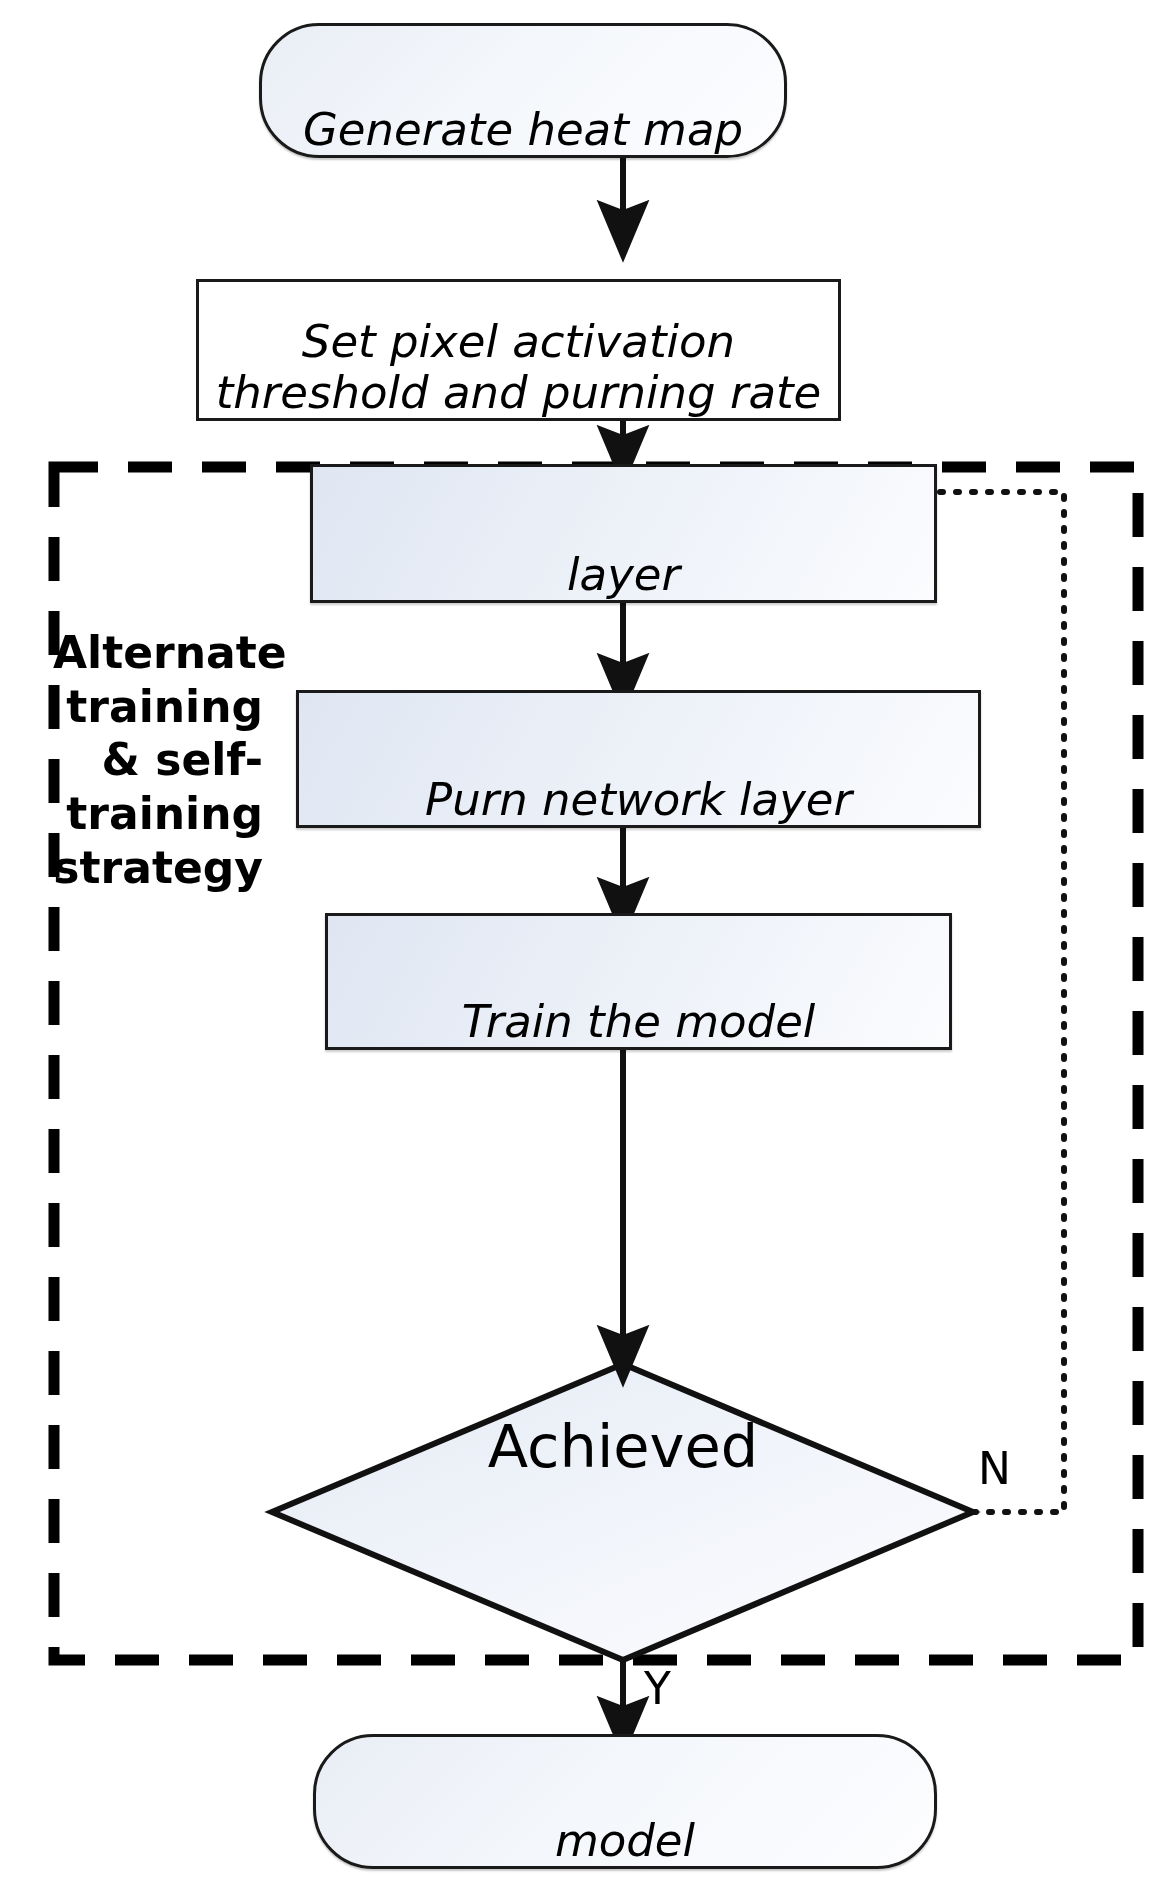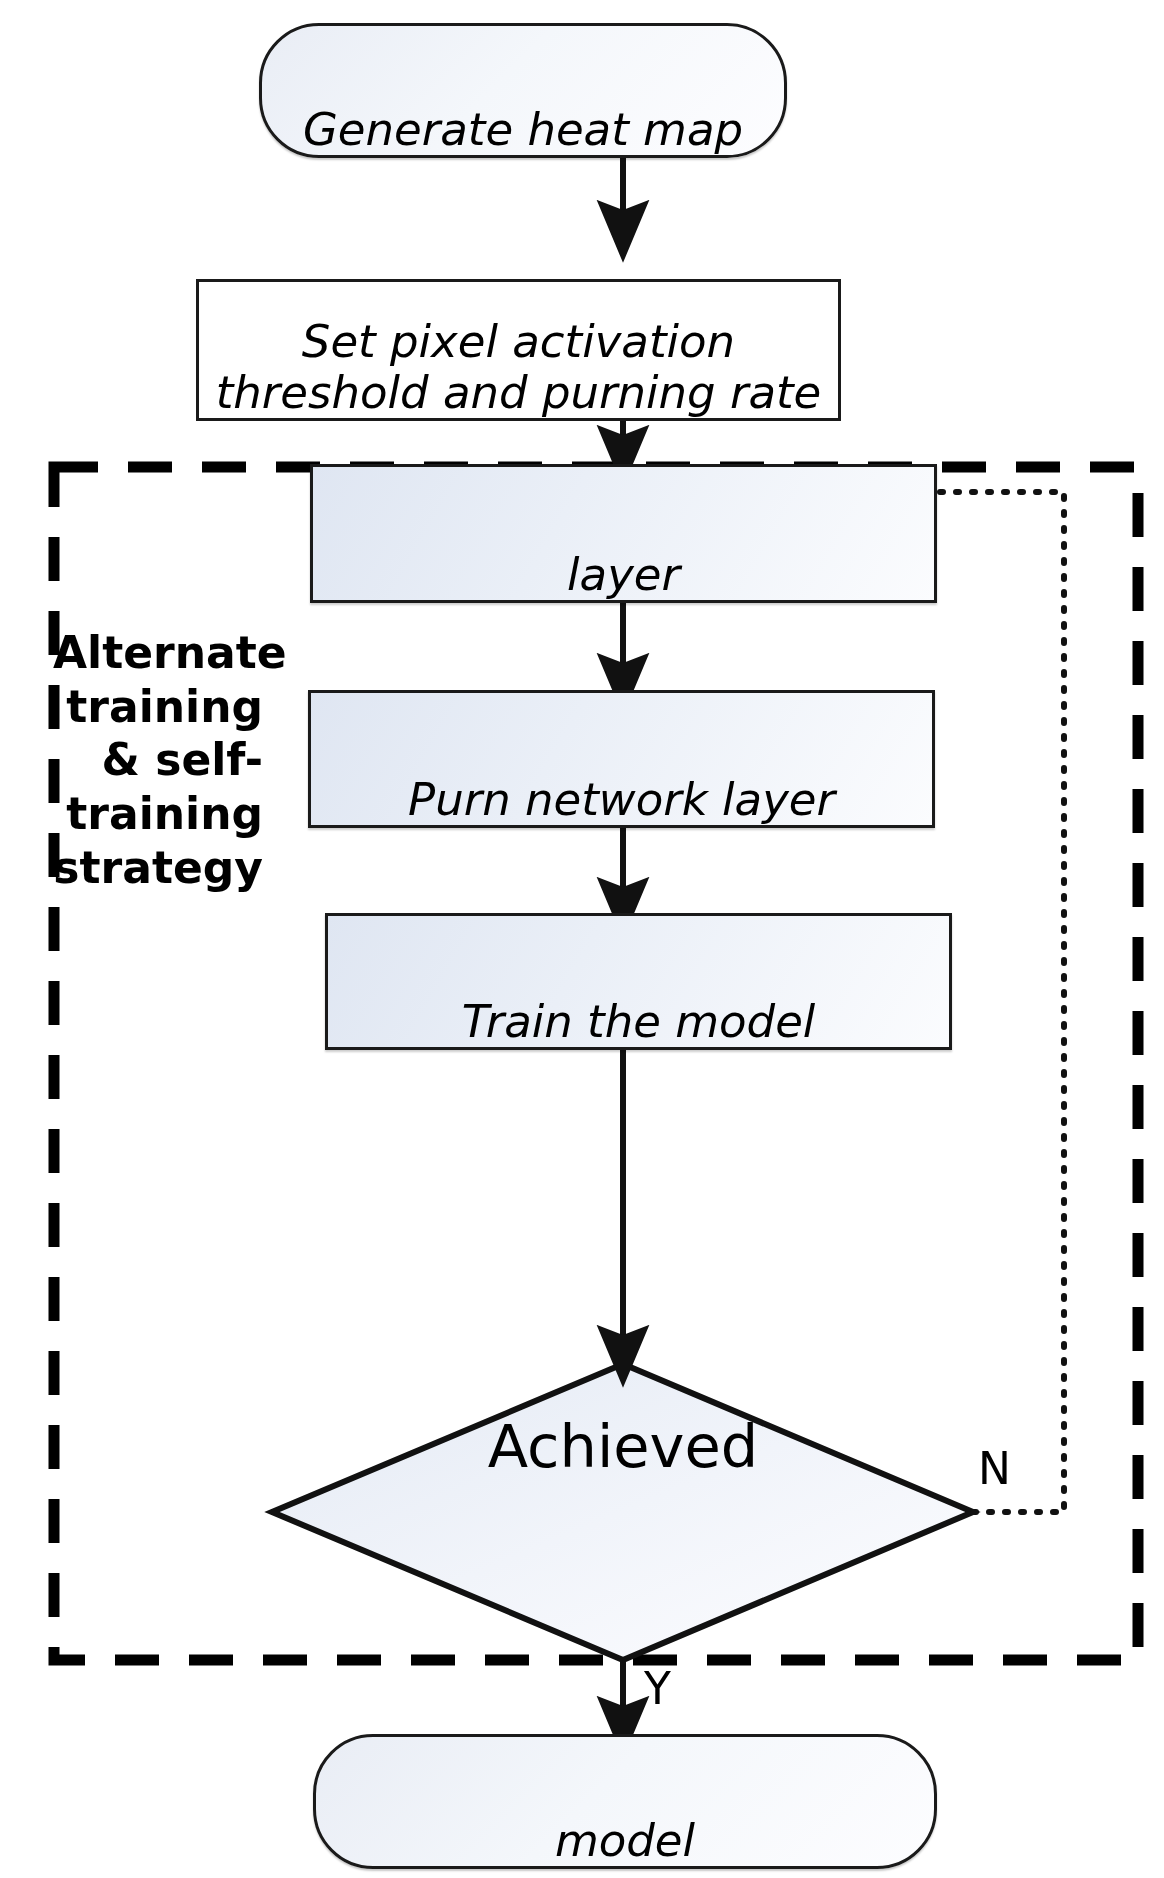--- a/index.html
+++ b/index.html
@@ -151,21 +151,21 @@
     </span>
   </div>
 
   <div class="node rect-proc" style="left:310px; top:464px; width:627px; height:139px;">
     <span class="node-label">
       <br>
       <span>layer</span>
     </span>
   </div>
 
-  <div class="node rect-proc" style="left:308px; top:690px; width:627px; height:138px;">
+  <div class="node rect-proc" style="left:296px; top:690px; width:685px; height:138px;">
     <span class="node-label">Purn network layer</span>
   </div>
 
   <div class="node rect-proc" style="left:325px; top:913px; width:627px; height:137px;">
     <span class="node-label">Train the model</span>
   </div>
 
   <div class="decision-text" style="left:383px; top:1400px; width:480px;">
     <span>Achieved</span><br>
   </div>

